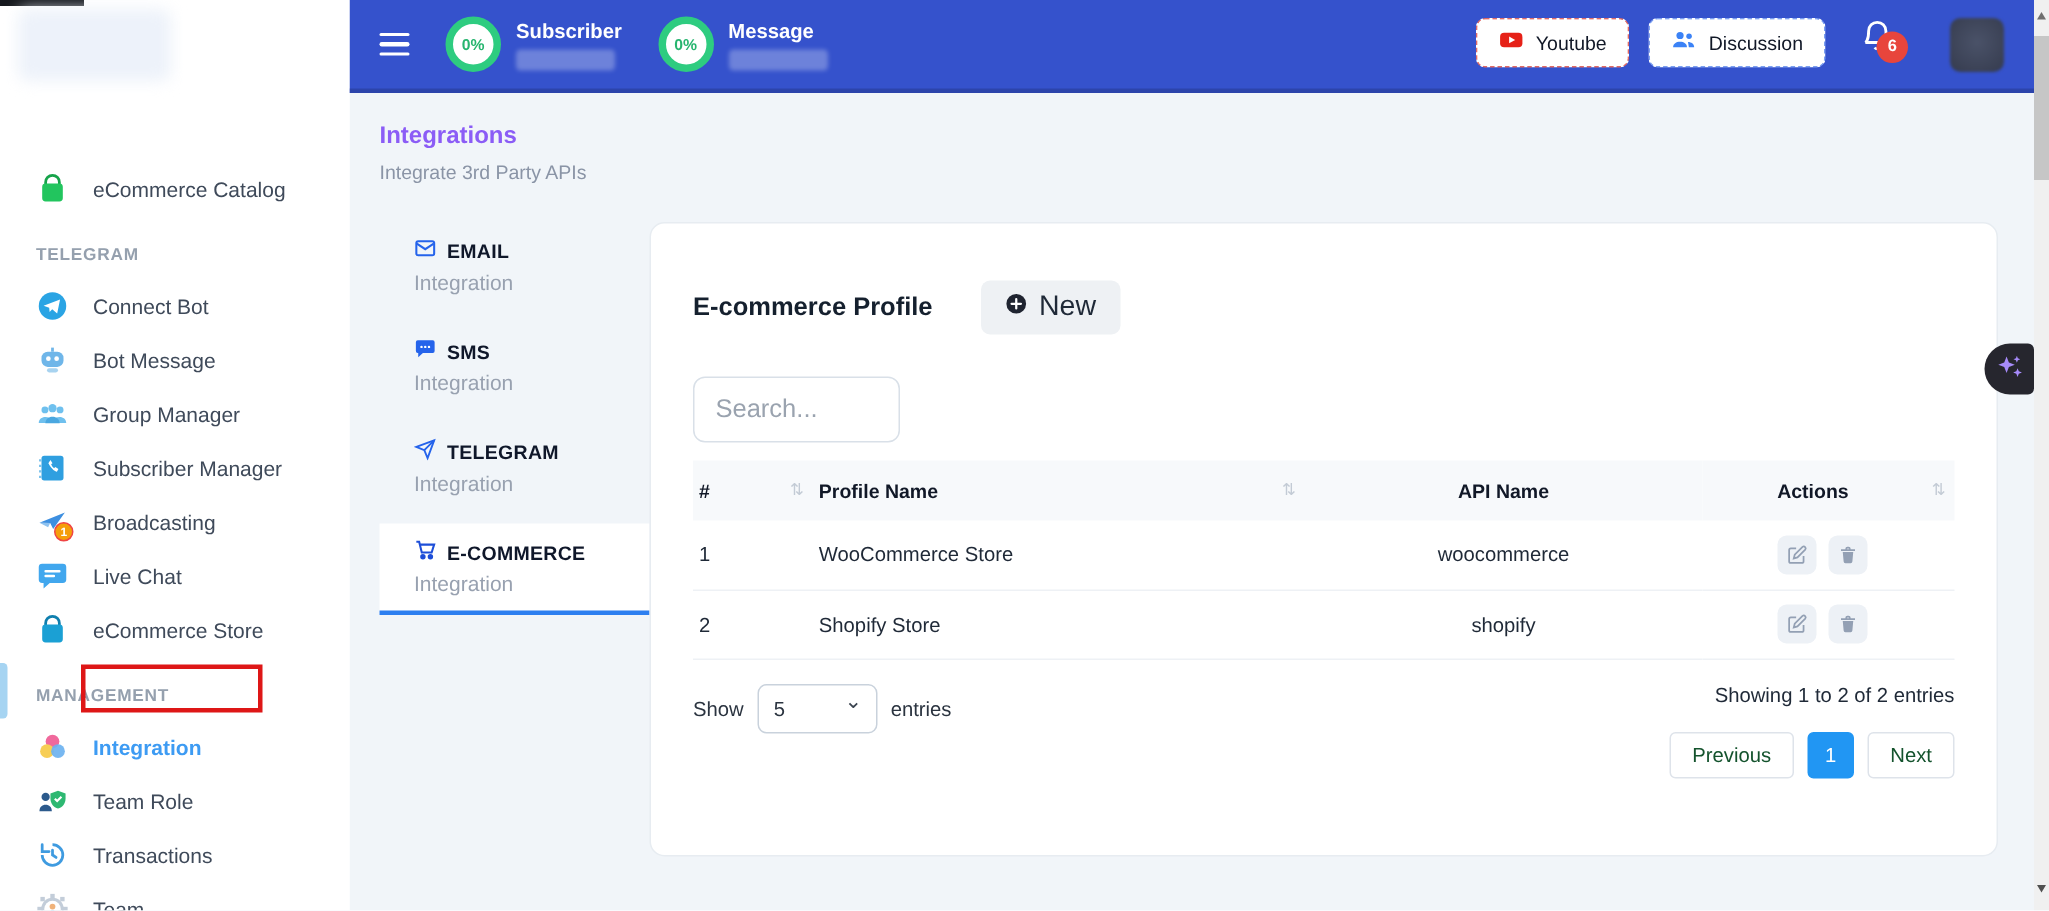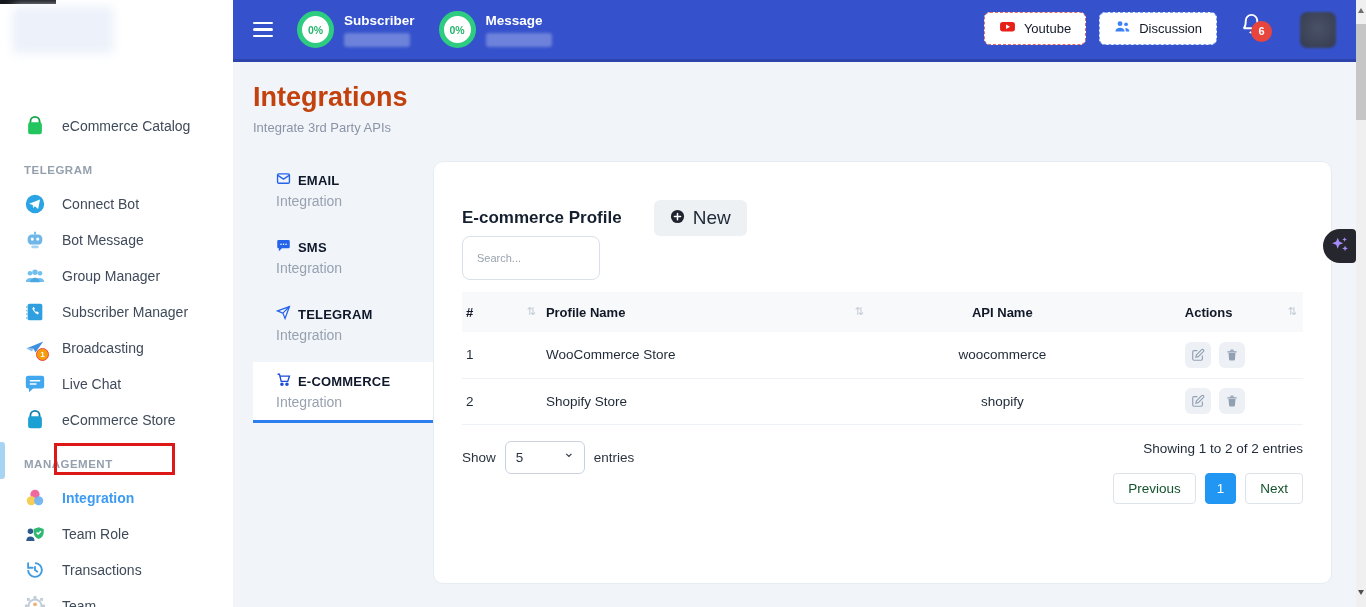--- a/index.html
+++ b/index.html
@@ -39,39 +39,39 @@
   .tb-btn.youtube { border:1.6px dashed #e06a66; }
   .tb-btn.discussion { border:1.6px dashed #7c9ff0; }
   .bell-wrap { position:relative; margin:0 24px 0 10px; cursor:pointer; }
   .bell-wrap svg { width:23px; height:23px; display:block; }
   .notif-badge { position:absolute; top:9px; left:11px; background:#e8453c; color:#fff; min-width:21px; height:21px;
     border-radius:50%; font-size:11px; display:flex; align-items:center; justify-content:center; font-weight:bold; }
   .avatar { width:36px; height:36px; border-radius:7px; background:radial-gradient(circle at 50% 45%, #4a5268, #353b4e); filter:blur(1.2px); cursor:pointer; }
 
   
   .content { position:absolute; left:233px; top:62px; right:10px; bottom:0; background:#f1f5f9; padding:20px 24px 0 20px; overflow:hidden; }
-  .page-title { font-size:27px; font-weight:bold; color:#c2410c; }
+  .page-title { font-size:16px; font-weight:bold; color:#8b5cf6; }
   .page-subtitle { font-size:13px; color:#8a94a6; margin-top:7px; }
   .body-row { display:flex; margin-top:26px; align-items:flex-start; }
 
   .subnav { width:180px; flex-shrink:0; }
   .subnav-item { padding:10px 0 10px 23px; margin-bottom:9px; cursor:pointer; }
   .subnav-item.active { background:#fff; border-bottom:3px solid #2d7ff0; }
   .subnav-line1 { display:flex; align-items:center; gap:7px; font-size:13px; font-weight:bold; color:#0f172a; letter-spacing:.2px; }
   .subnav-line1 svg { width:15px; height:15px; }
   .subnav-line2 { font-size:14px; color:#98a1b0; margin-top:4px; }
 
   .card { flex:1; background:#fff; border:1px solid #e7ecf1; border-radius:10px; padding:26px 28px; height:423px; }
   .panel-head { display:flex; align-items:center; margin-top:12px; }
   .panel-title { font-size:17px; font-weight:bold; color:#15202e; }
   .new-btn { margin-left:32px; height:36px; background:#eef1f4; border:none; border-radius:6px; display:flex; align-items:center;
     gap:8px; padding:0 16px; font-size:19px; color:#1f2937; cursor:pointer; font-family:inherit; }
   .new-btn svg { width:15px; height:15px; }
-  .search-input { width:138px; height:44px; border:1px solid #d9e0e8; border-radius:8px; padding:0 14px;
-    font-size:11px; color:#374151; font-family:inherit; display:block; }
+  .search-input { margin-top:28px; width:138px; height:44px; border:1px solid #d9e0e8; border-radius:8px; padding:0 14px;
+    font-size:17px; color:#374151; font-family:inherit; display:block; }
   .search-input::placeholder { color:#9aa3af; }
 
   table { margin-top:12px; width:100%; border-collapse:collapse; table-layout:fixed; }
   thead th { background:#f7f9fb; height:40px; font-size:13px; font-weight:bold; color:#111827; text-align:left; padding:0 4px; }
   th.col-num { width:9.5%; } th.col-profile { width:39%; } th.col-api { width:31.5%; text-align:center; } th.col-actions { width:20%; padding-left:50px; }
   .sort { float:right; color:#c3cbd5; font-size:11px; font-weight:normal; margin-right:2px; }
   .sort::before { content:"⇅"; }
   tbody td { height:46px; border-bottom:1px solid #eef1f5; font-size:13.5px; color:#1f2937; padding:0 4px; }
   td.cell-api { text-align:center; }
   td.cell-actions { padding-left:50px; }

